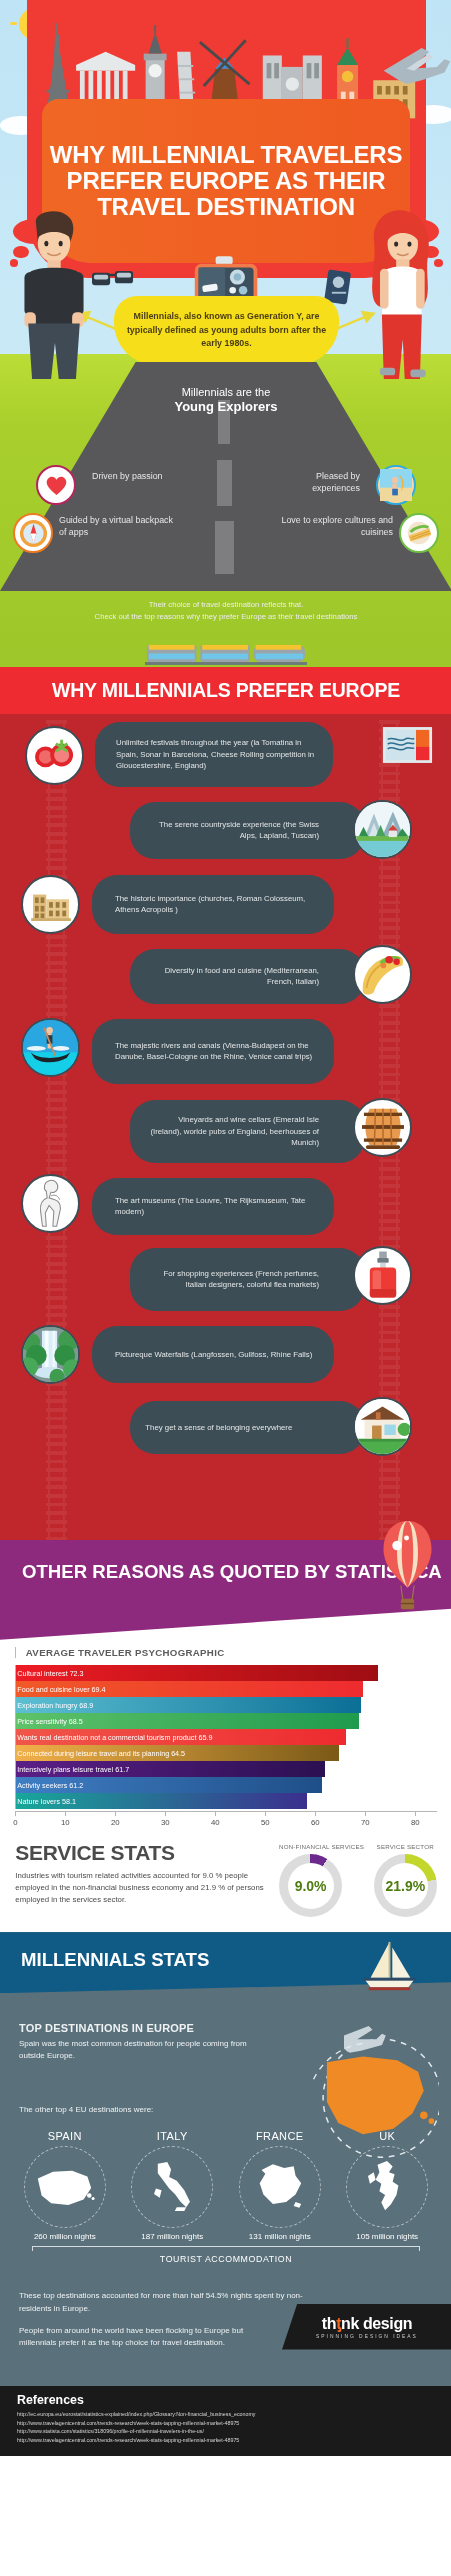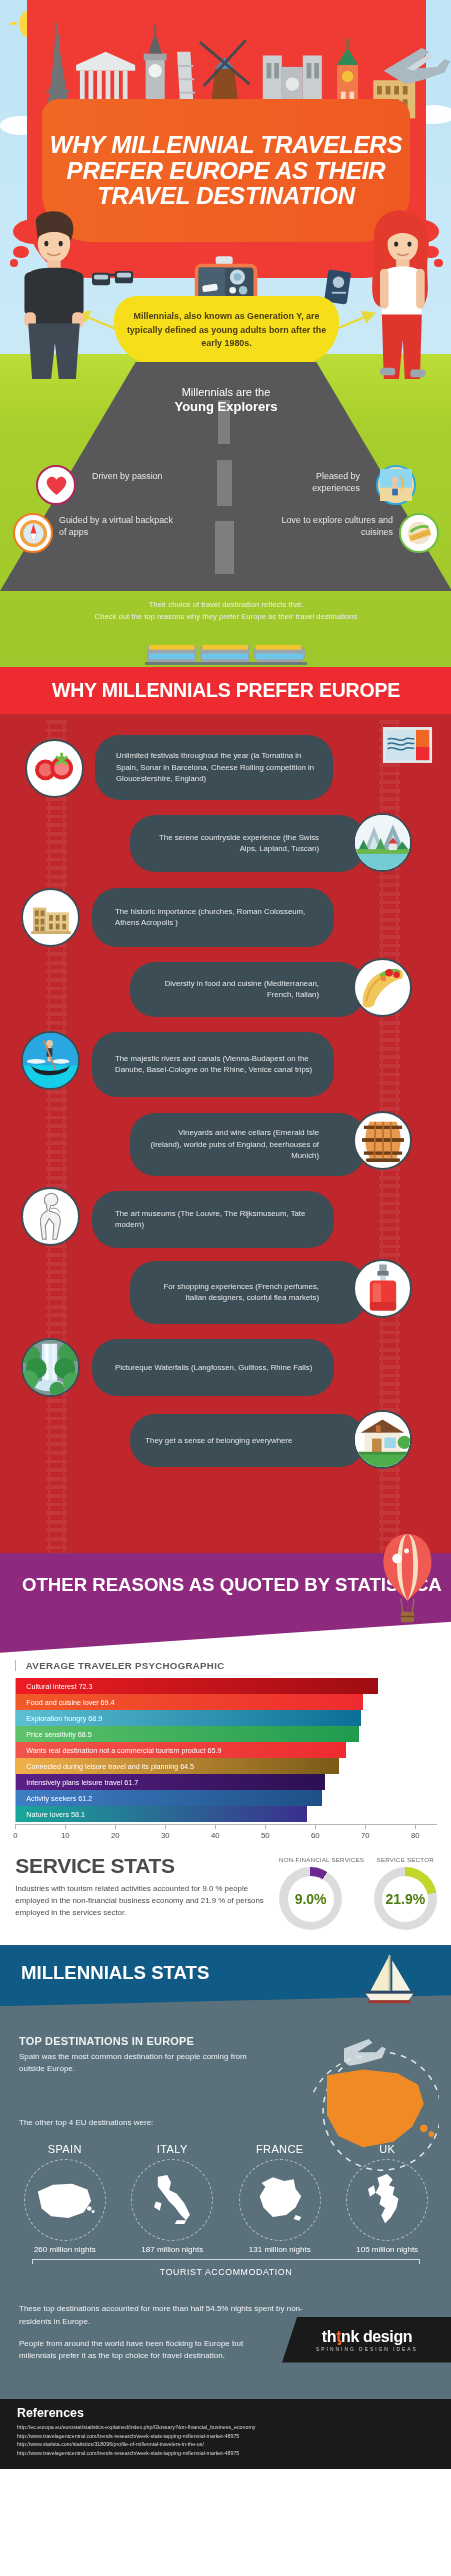--- a/index.html
+++ b/index.html
@@ -16,23 +16,23 @@
   .sky-cloud { position:absolute; background:#ffffff; border-radius:50%; opacity:.95; }
   .sun { position:absolute; left:19px; top:7.6px; width:32px; height:32px; border-radius:50%;
          background:#ffd53e; }
   .sun i { position:absolute; background:#ffd53e; border-radius:1.9px; }
 
   .hero-red { position:absolute; left:27px; top:21px; width:399px; height:257px;
               background:#ef3b33; border-radius:0 0 61px 61px; }
   .hero-red:after{content:"";position:absolute;left:0;top:-57px;width:399px;height:76px;background:#ef3b33;}
   .landmarks { position:absolute; left:38px; top:23px; width:381px; height:124px; }
 
-  .title-box { position:absolute; left:42px; top:99px; width:368px; height:143px;
+  .title-box { position:absolute; left:42px; top:99px; width:368px; height:164px;
                background:linear-gradient(90deg,#f06724,#ef5a22); border-radius:17px 17px 50px 50px;
-               display:flex; align-items:center; justify-content:center; text-align:center;font-style:italic; }
+               display:flex; align-items:center; justify-content:center; text-align:center; }
   .title-box h1 { color:#fff; font-weight:bold; font-size:24px; line-height:1.08; letter-spacing:-0.2px;
                   text-transform:uppercase; font-family:"Liberation Sans", sans-serif; }
 
   .bubble-l,.bubble-r{position:absolute;}
   .bub{position:absolute;background:#ef3b33;border-radius:50%;}
 
   .person { position:absolute; bottom:114px; }
   .yellow-cloud { position:absolute; left:114px; top:296px; width:225px; height:69px;
                   background:#f6df1a; border-radius:23px 23px 42px 42px; display:flex;
                   align-items:center; justify-content:center; text-align:center; padding:0 7.6px; }
@@ -83,21 +83,21 @@
   .purple h2 { position:absolute; left:22px; top:22px; color:#fff; font-weight:bold;
                font-size:18.6px; line-height:1.12; text-transform:uppercase; }
   .balloon { position:absolute; right:15.3px; top:-21px; width:59px; height:95px; }
 
   .chart-wrap { padding:3.8px 15.3px 5.7px 15.3px; }
   .chart-title { color:#5b5b5b; font-size:9.7px; letter-spacing:0.3px; font-weight:bold;
                  padding-left:9.5px; border-left:1.9px solid #b9b9b9; margin:3.8px 0 6.7px 0;
                  text-transform:uppercase; }
   .bars { position:relative; border-left:1px solid #b5b5b5; padding-left:0; }
   .bar-row { height:16px; display:flex; align-items:center; }
-  .bar { height:16px; display:flex; align-items:center; padding-left:10px; }
+  .bar { height:16px; display:flex; align-items:center; padding-left:1px; }
   .bar span { color:#fff; font-size:7.2px; white-space:nowrap; }
   .axis { position:relative; border-top:1px solid #b5b5b5; height:19px; margin-top:1.9px; }
   .tick { position:absolute; top:0; width:1px; height:3.8px; background:#b5b5b5; }
   .tlabel { position:absolute; top:5.7px; font-size:7.8px; color:#4b4b4b; transform:translateX(-50%); }
 
   
   .industry { display:flex; padding:5.7px 15.3px 15.3px 15.3px; }
   .ind-left { width:256px; }
   .ind-left h3 { font-size:21px; font-weight:bold; color:#4b4b4b; letter-spacing:-0.3px; }
   .ind-left p { font-size:7.8px; line-height:1.5; color:#4b4b4b; margin-top:4.8px; }
@@ -428,21 +428,21 @@
       <rect x="4" y="4" width="32" height="32" fill="#cfe3ec"></rect>
       <rect x="36" y="4" width="14" height="32" fill="#f06724"></rect>
       <rect x="36" y="22" width="14" height="14" fill="#ee2b30"></rect>
       <g stroke="#2e6f8e" stroke-width="1.6" fill="none">
         <path d="M6 14 C12 10 18 18 24 14 C28 11 32 15 34 13"></path>
         <path d="M6 19 C12 15 18 23 24 19 C28 16 32 20 34 18"></path>
         <path d="M6 24 C12 20 18 28 24 24 C28 21 32 25 34 23"></path>
       </g>
     </svg>
 
-    <div style="position:relative;height:801px;margin-top:21px">
+    <div style="position:relative;height:801px;margin-top:8px">
 
       <div class="reason">
         <div class="pill" style="left:95px;top:0;width:238px;height:65px;padding:0 15.3px 0 21px">
           <p>Unlimited festivals throughout the year (la Tomatina in Spain, Sonar in Barcelona, Cheese Rolling competition in Gloucestershire, England)</p>
         </div>
         <div class="rcircle" style="left:25px;top:3.8px">
           <svg width="44" height="38" viewBox="0 0 46 40">
             <circle cx="13" cy="22" r="11" fill="#e0262b"></circle>
             <circle cx="13" cy="22" r="7" fill="#f06a6a"></circle>
             <circle cx="30" cy="20" r="12" fill="#e0262b"></circle>

